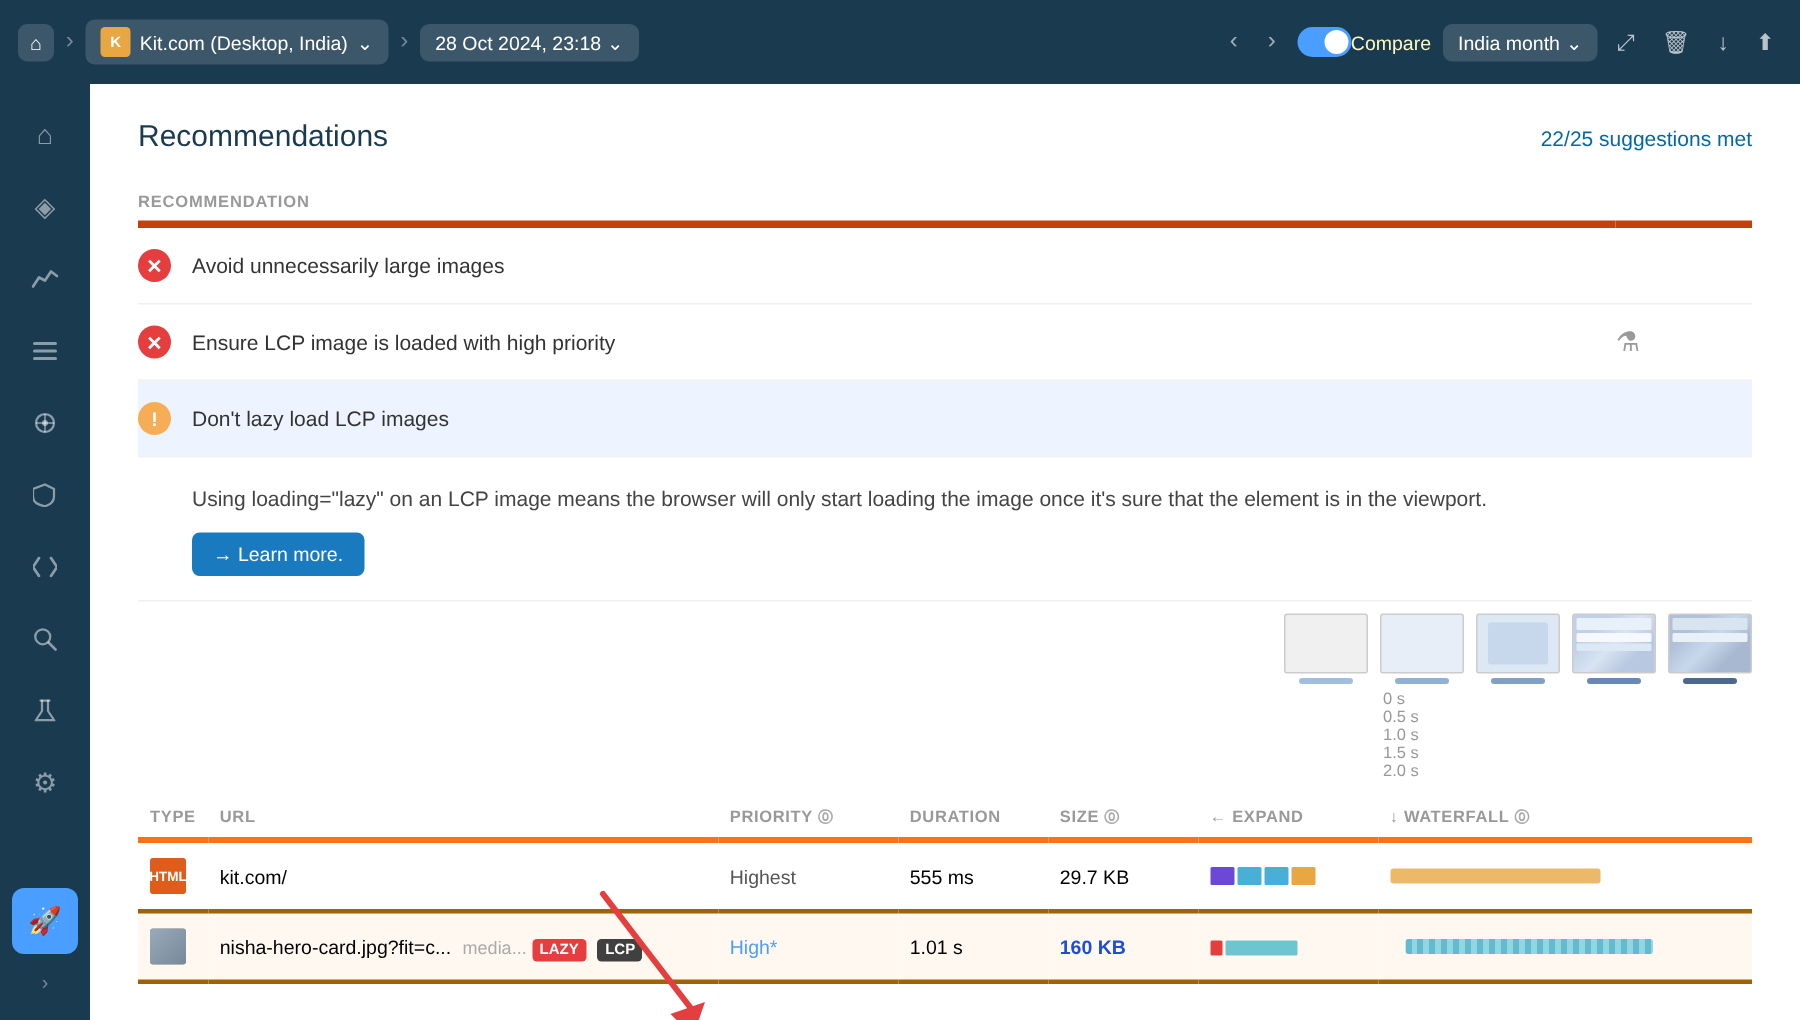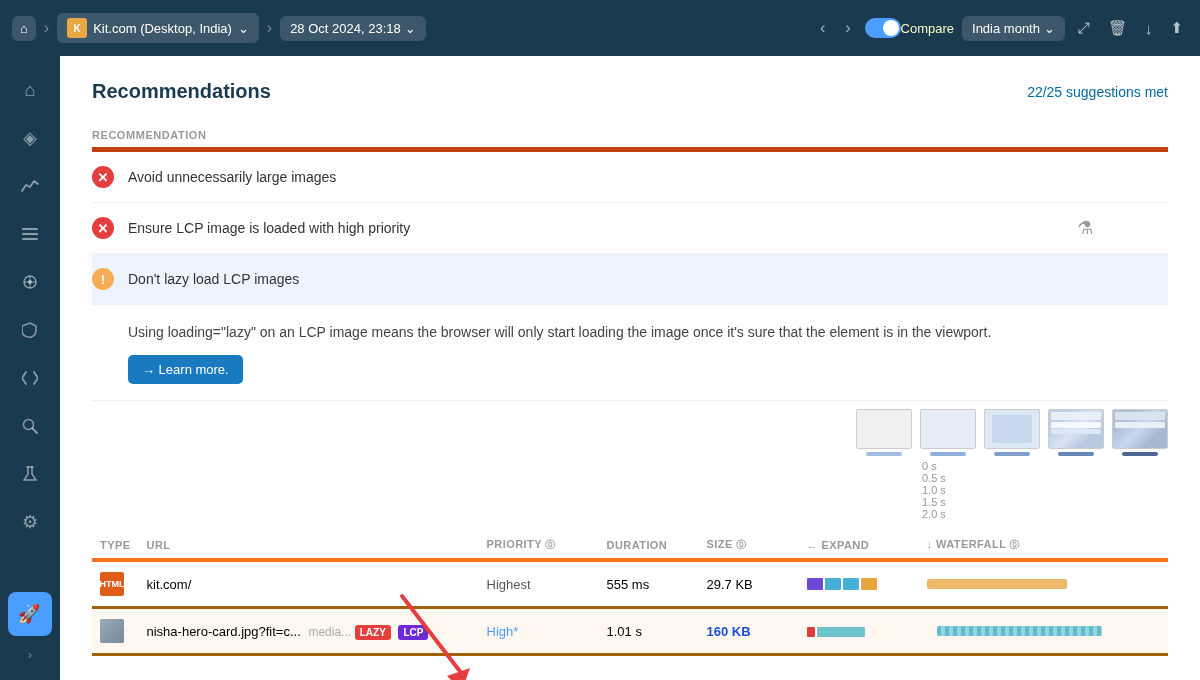--- a/index.html
+++ b/index.html
@@ -155,21 +155,21 @@
     }
 
     .page-header {
       display: flex;
       align-items: center;
       justify-content: space-between;
       margin-bottom: 20px;
     }
     .page-title {
       font-size: 20px;
-      font-weight: 700;
+      font-weight: 400;
       color: #1a3a4f;
     }
     .suggestions-met {
       font-size: 14px;
       color: #0369a1;
     }
 
     
     .rec-table { width: 100%; border-collapse: collapse; }
     .rec-table th {
@@ -278,21 +278,21 @@
     .badge-lazy {
       background: #e53e3e;
       color: #fff;
       font-size: 10px;
       font-weight: 700;
       padding: 2px 5px;
       border-radius: 3px;
       margin-right: 4px;
     }
     .badge-lcp {
-      background: #6d28d9;
+      background: #404040;
       color: #fff;
       font-size: 10px;
       font-weight: 700;
       padding: 2px 5px;
       border-radius: 3px;
     }
     .thumb-box {
       display: flex;
       flex-direction: column;
       align-items: center;

